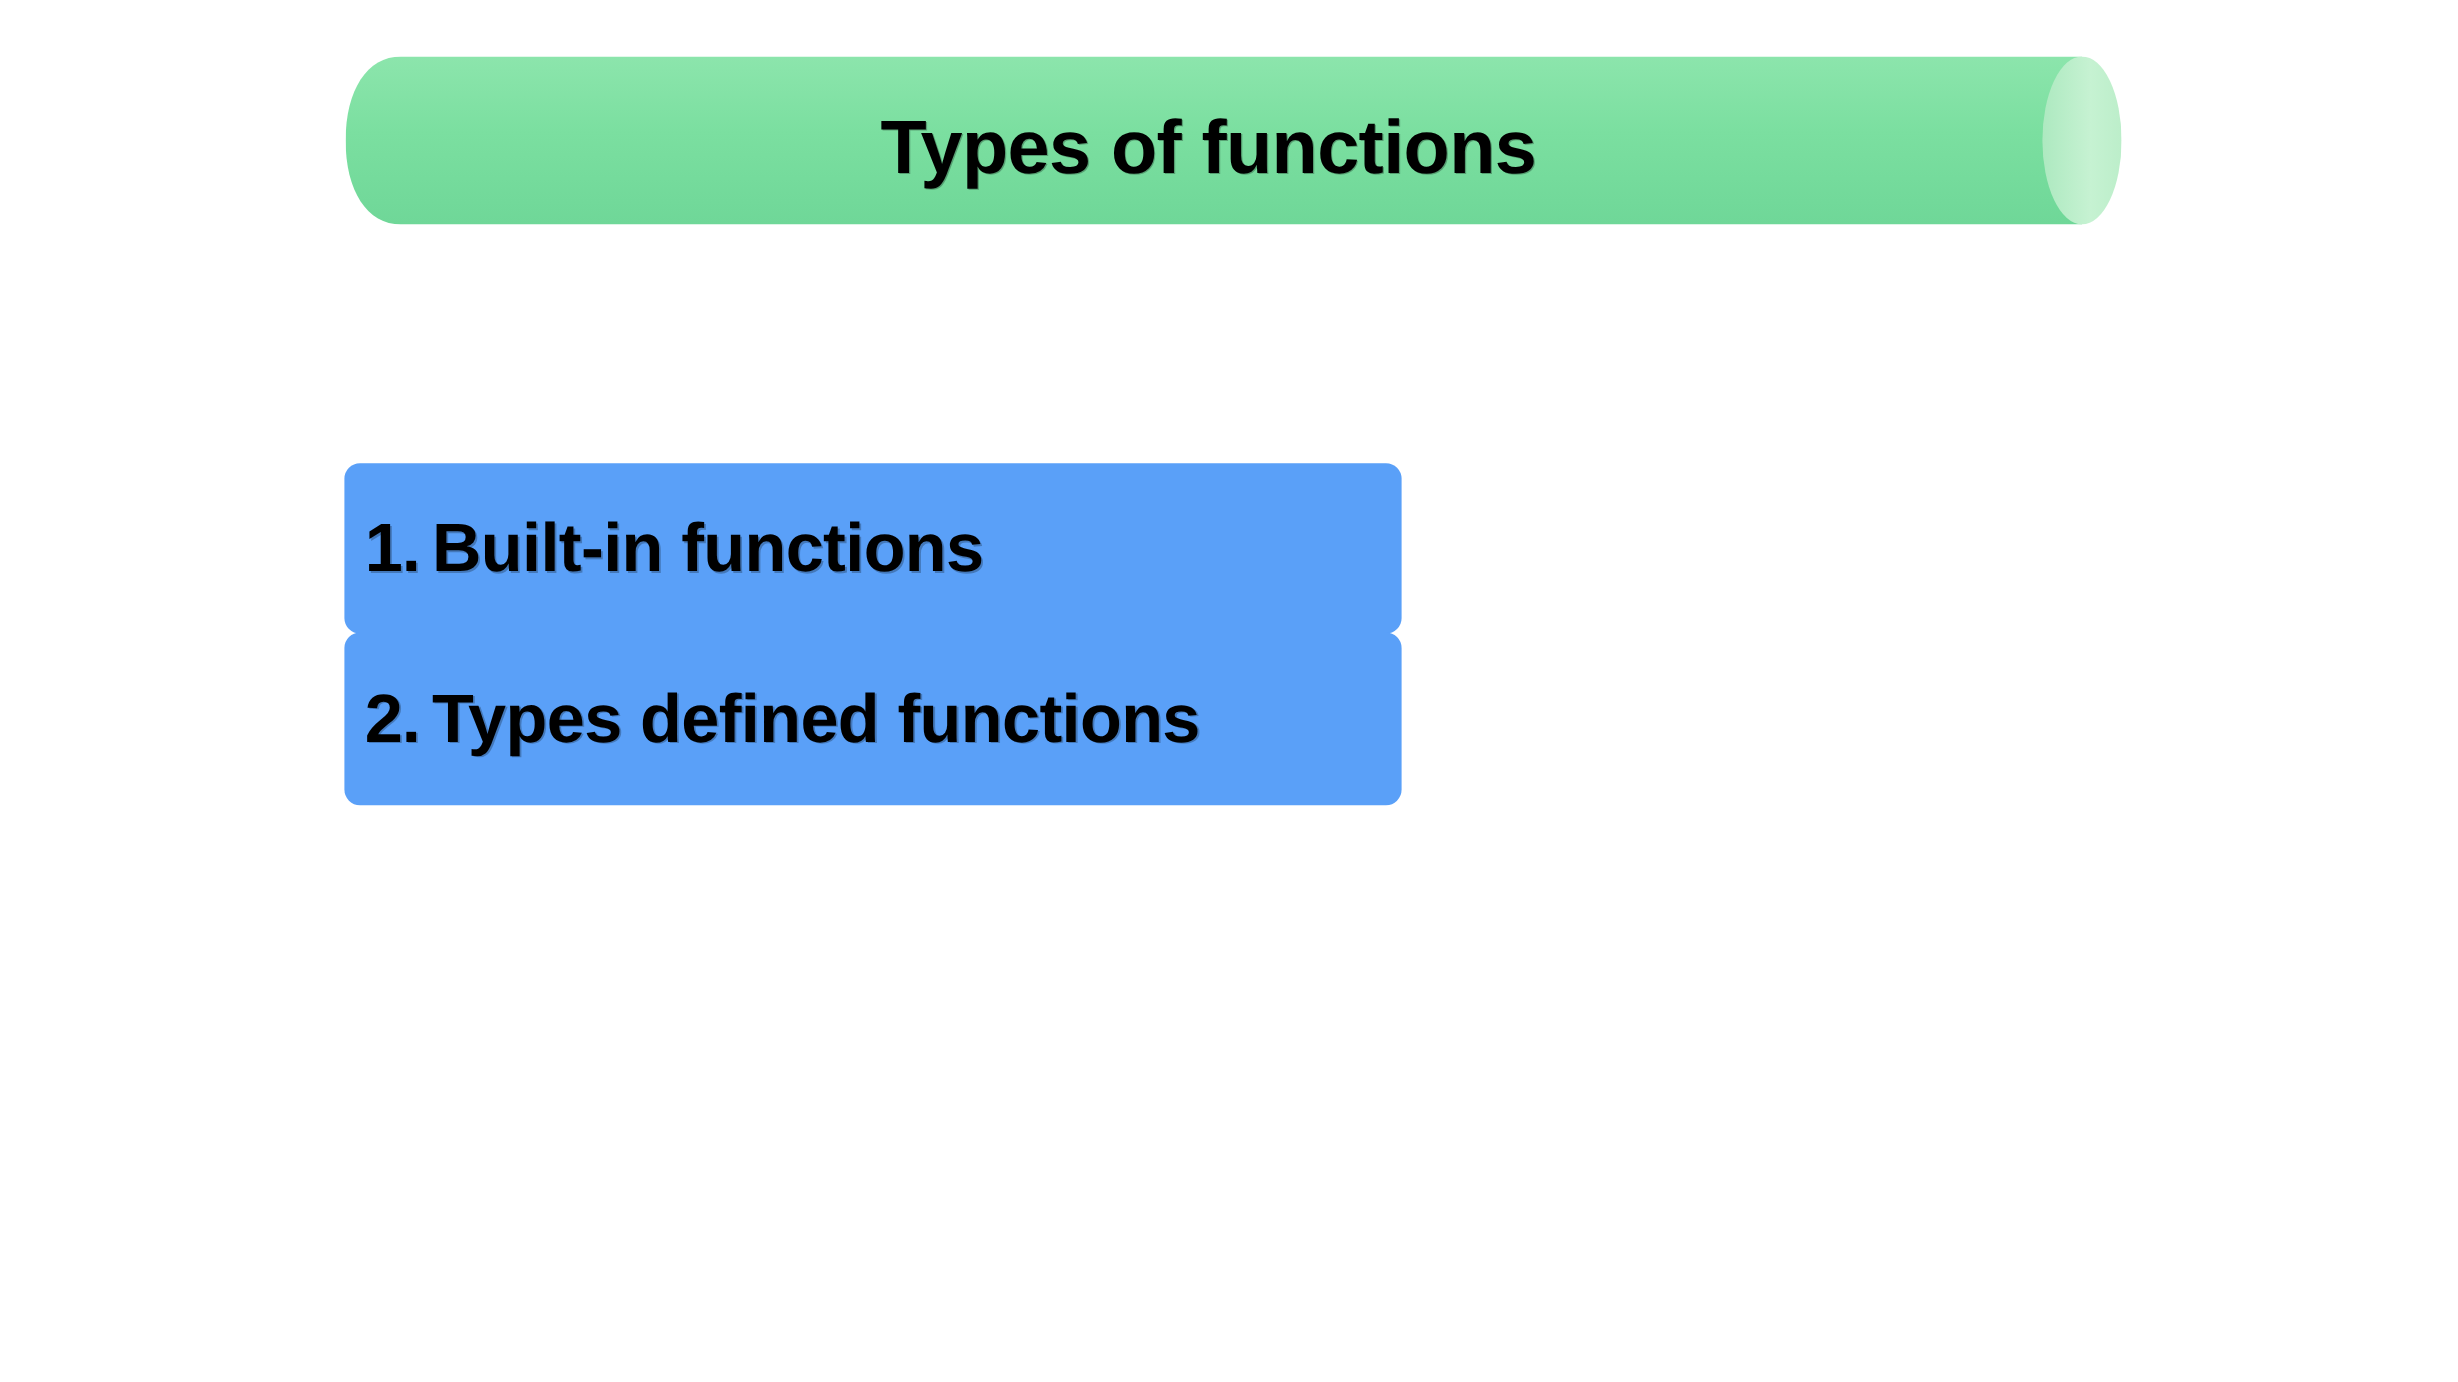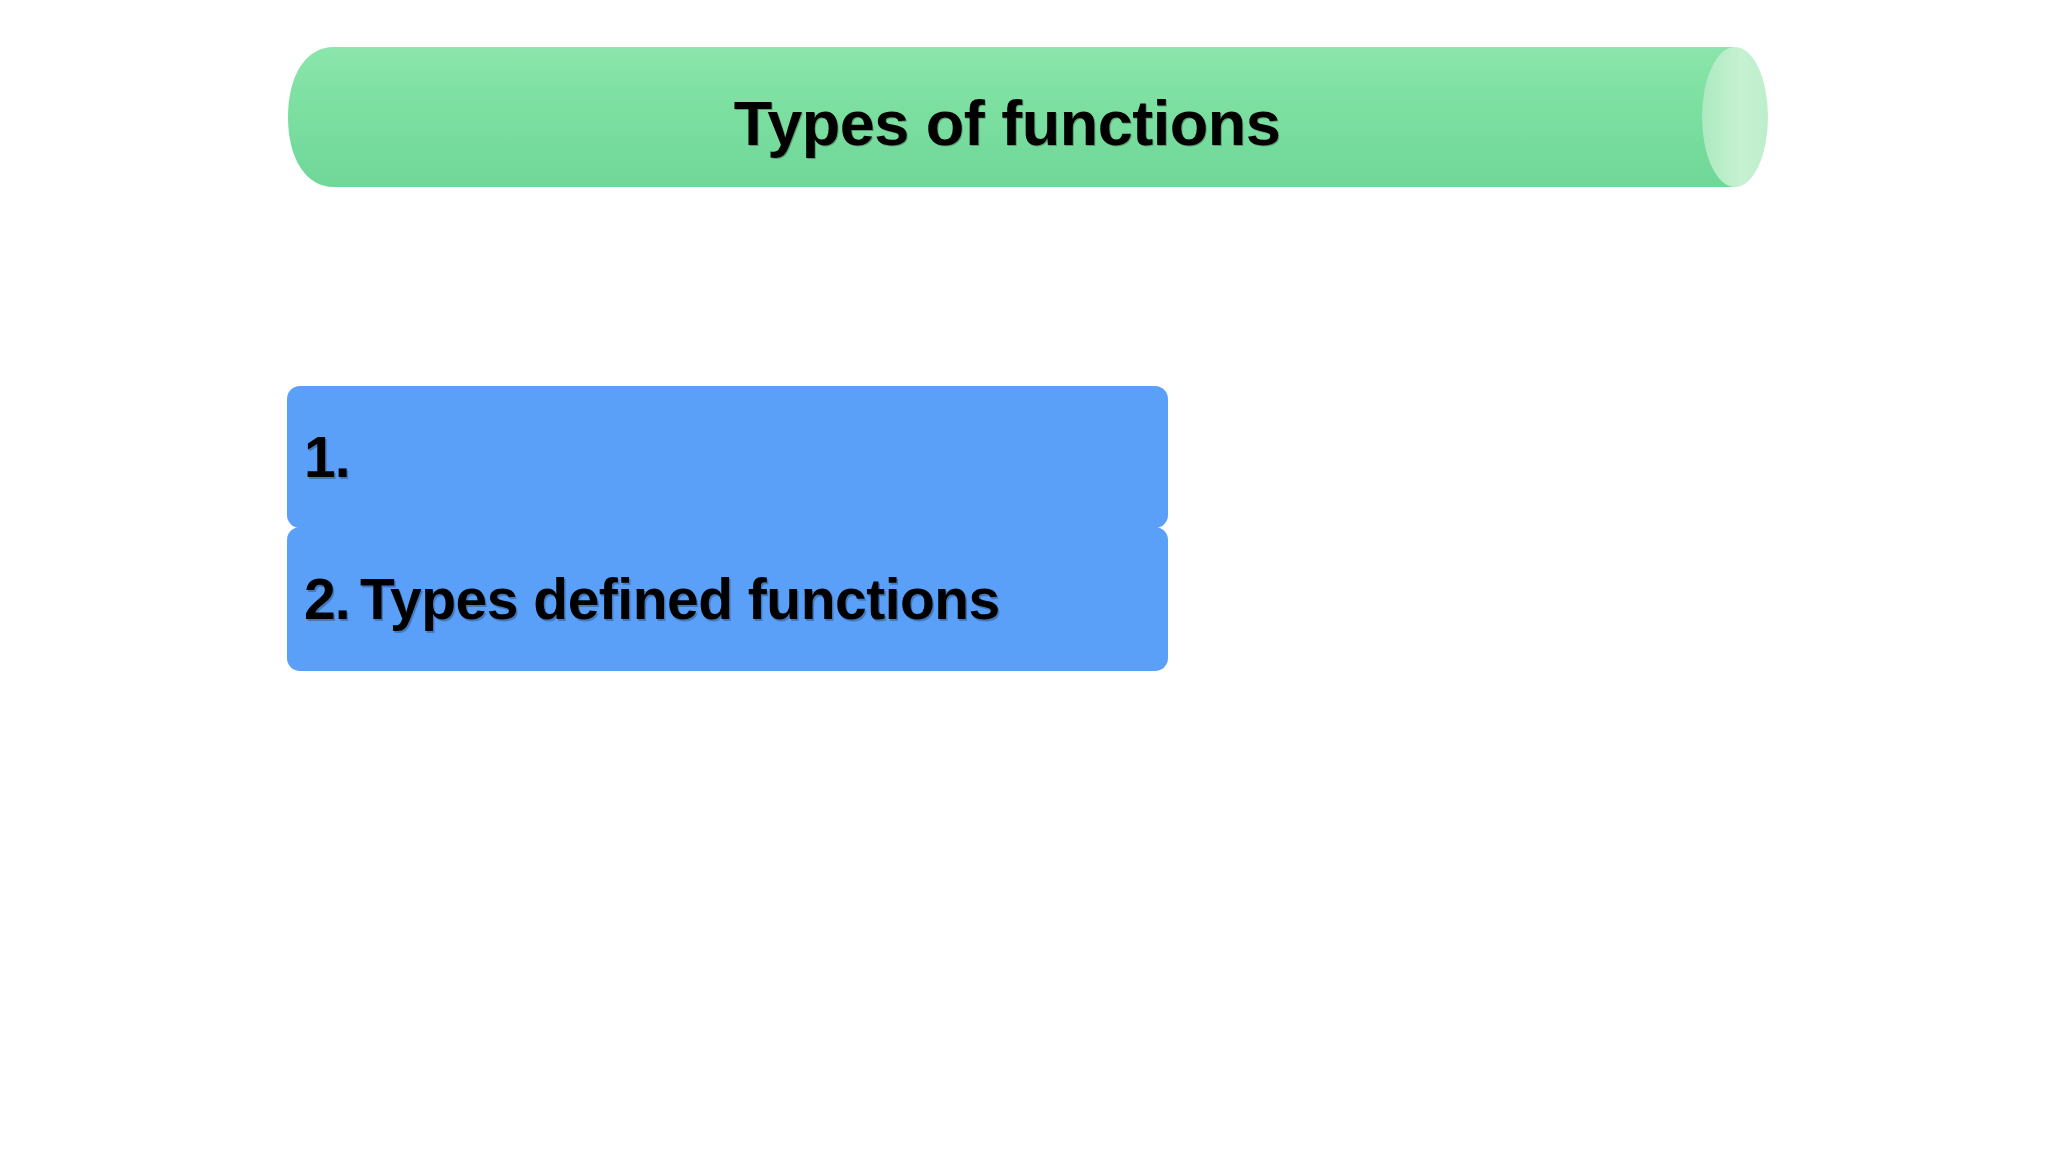--- a/index.html
+++ b/index.html
@@ -126,20 +126,21 @@
       <ellipse cx="1447" cy="70" rx="33" ry="70" fill="url(#capGrad)"></ellipse>
     </svg>
     <div class="title-text">Types of functions</div>
   </div>
 
   <div class="list-stack">
 
     <div class="list-box list-box-1">
       <div class="list-row">
         <span class="list-marker">1.</span>
+        <span class="list-label">Built-in functions</span>
       </div>
     </div>
 
     <div class="list-box list-box-2">
       <div class="list-row">
         <span class="list-marker">2.</span>
         <span class="list-label">Types defined functions</span>
       </div>
     </div>
 

